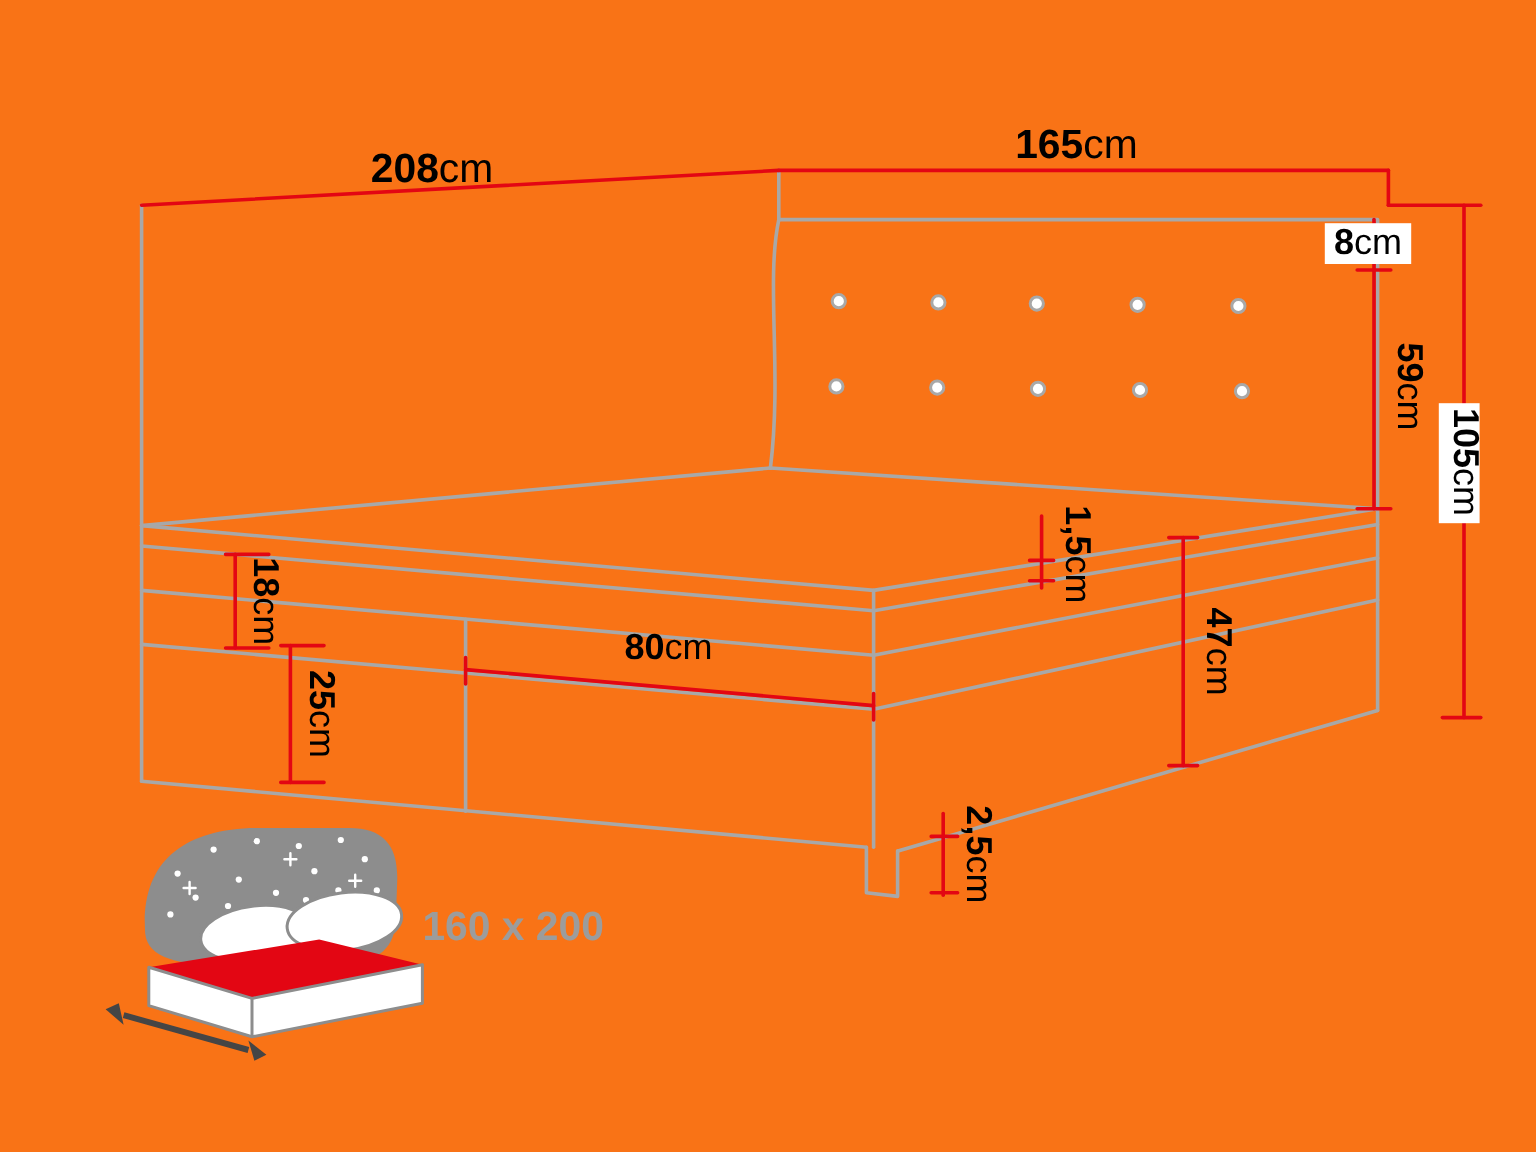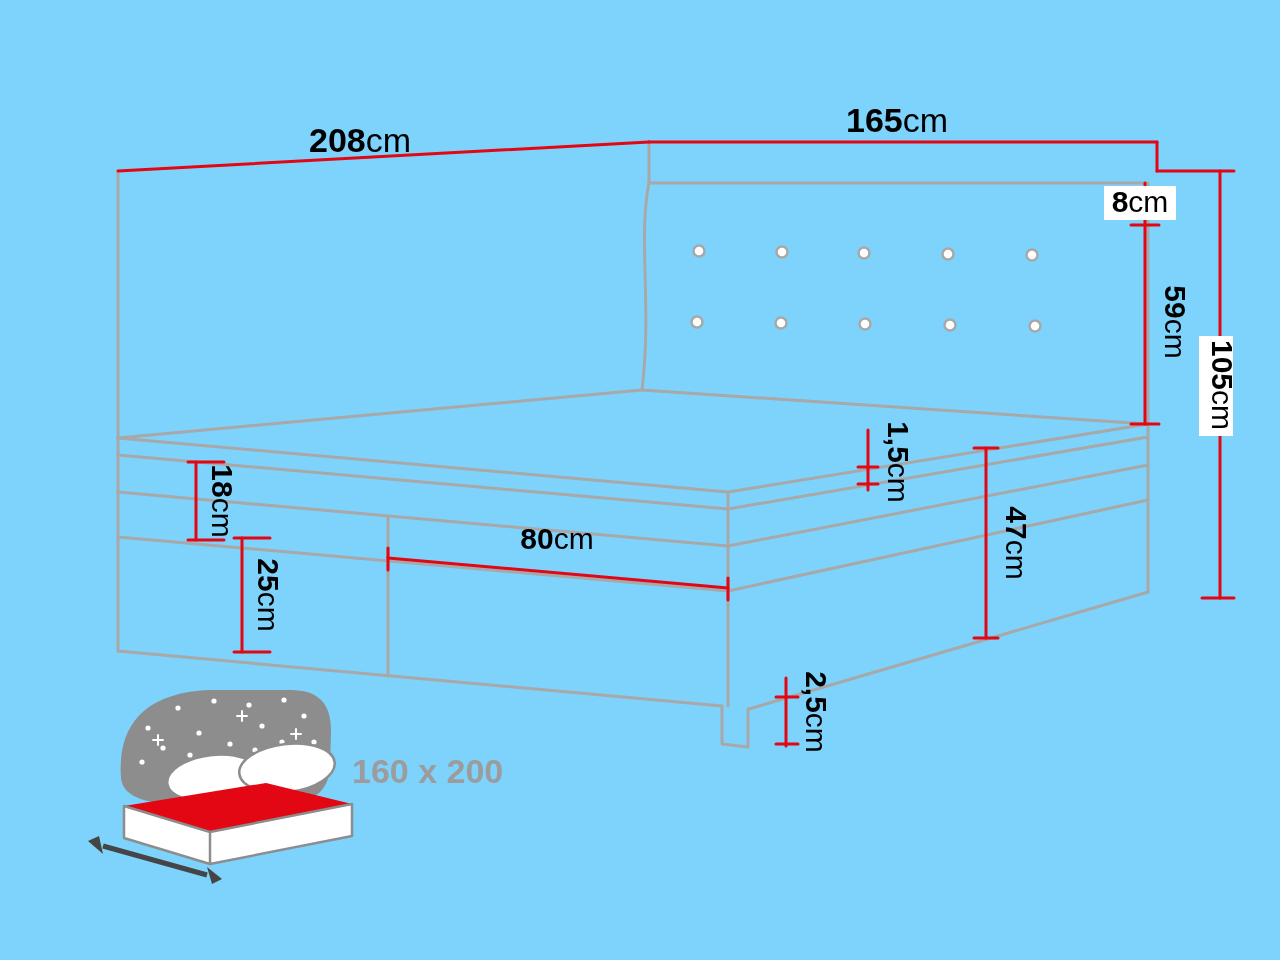--- a/index.html
+++ b/index.html
@@ -1,16 +1,16 @@
 <!DOCTYPE html>
 <html><head>
 <meta charset="utf-8">
 <style>
   html,body{margin:0;padding:0;background:#ffffff;width:1280px;height:960px;overflow:hidden}
-  .stage{position:relative;width:1280px;height:960px;background:#7dd3fc}
+  .stage{position:relative;width:1280px;height:960px;background:#f97316}
   svg{position:absolute;left:0;top:0;display:block}
   text{font-family:"Liberation Sans",sans-serif;fill:#000000}
   .dim-label{font-size:30px}
   .dim-label-lg{font-size:34px}
   .num{font-weight:bold}
   .unit{font-weight:normal}
   .size-label{font-size:34px;font-weight:bold;fill:#9c9c9c}
 </style>
 </head>
 <body>

